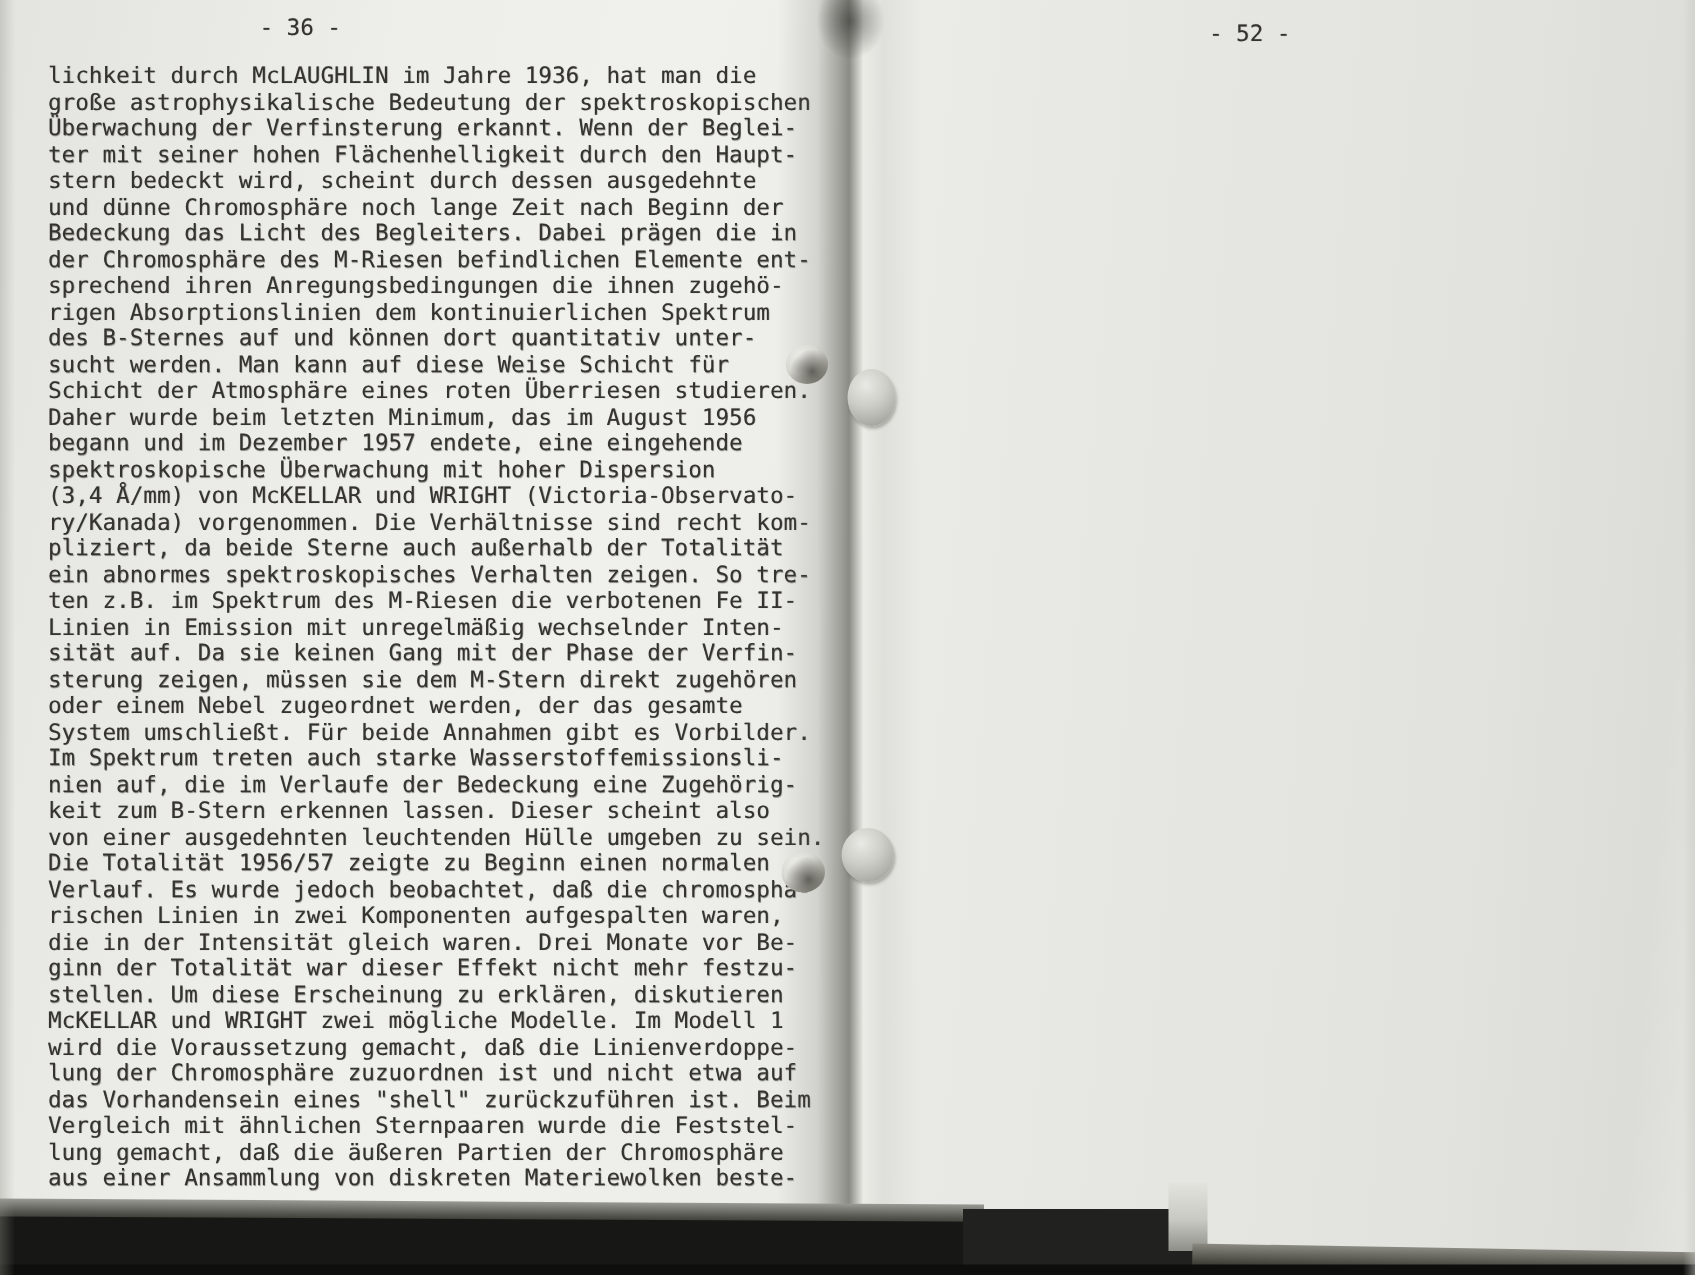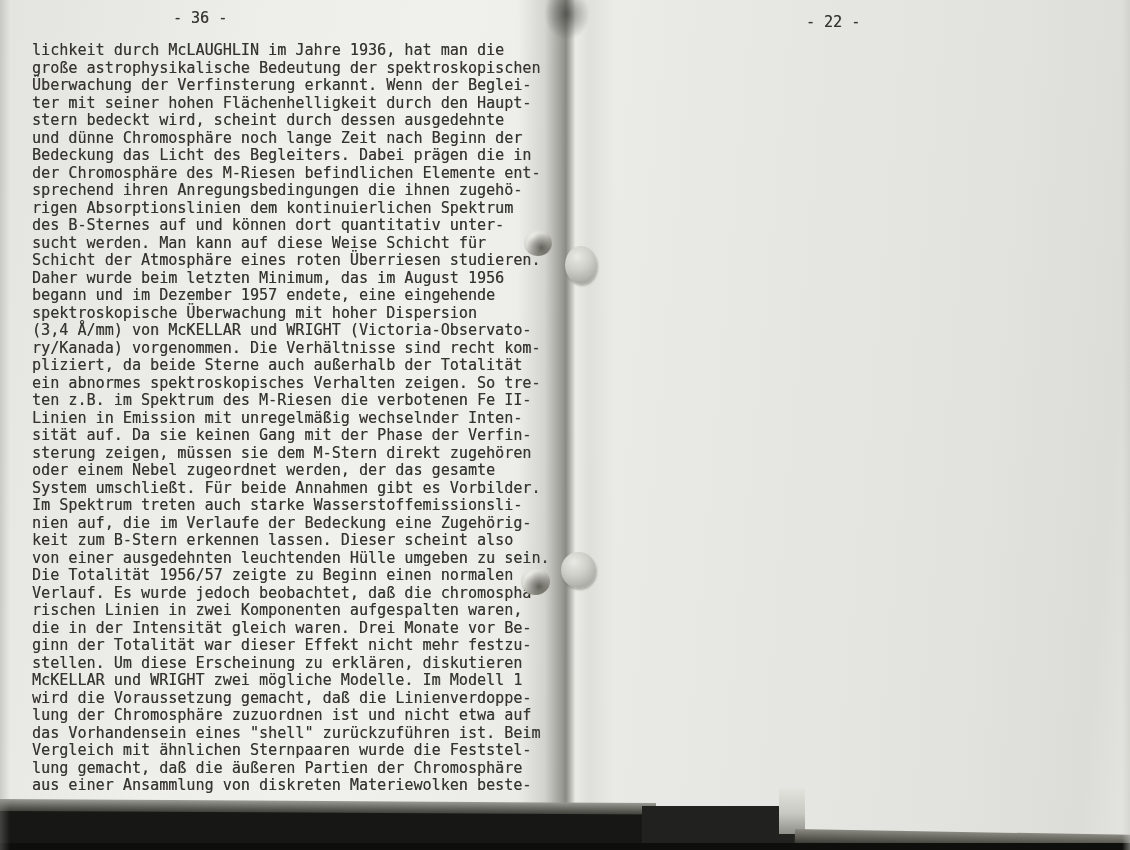--- a/index.html
+++ b/index.html
@@ -159,21 +159,21 @@
 lung gemacht, daß die äußeren Partien der Chromosphäre
 aus einer Ansammlung von diskreten Materiewolken beste-</pre>
   </div>
 
   <div class="page page-right">
     
   </div>
 
   <div class="pagenum pagenum-left">- 36 -</div>
 
-  <div class="pagenum pagenum-right">- 22 -</div>
+  <div class="pagenum pagenum-right">- 52 -</div>
 
   <div class="gutter"></div>
 
   <div id="blem1" class="blem blem-a"></div>
   <div id="blem2" class="blem blem-b"></div>
   <div id="blem3" class="blem blem-a"></div>
   <div id="blem4" class="blem blem-b"></div>
 
   <div id="band-left-lip" class="band"></div>
   <div id="band-left-black" class="band"></div>

